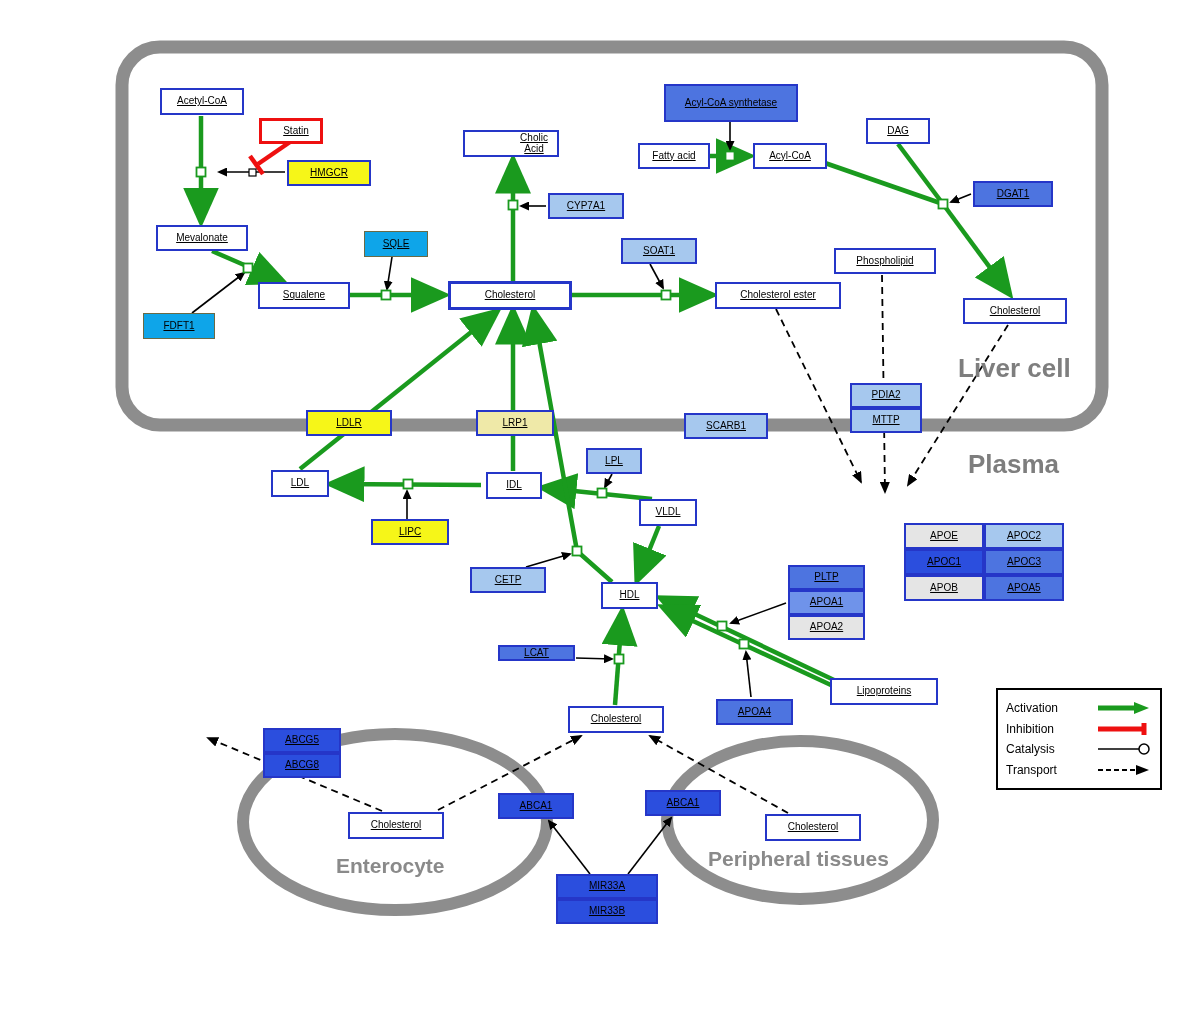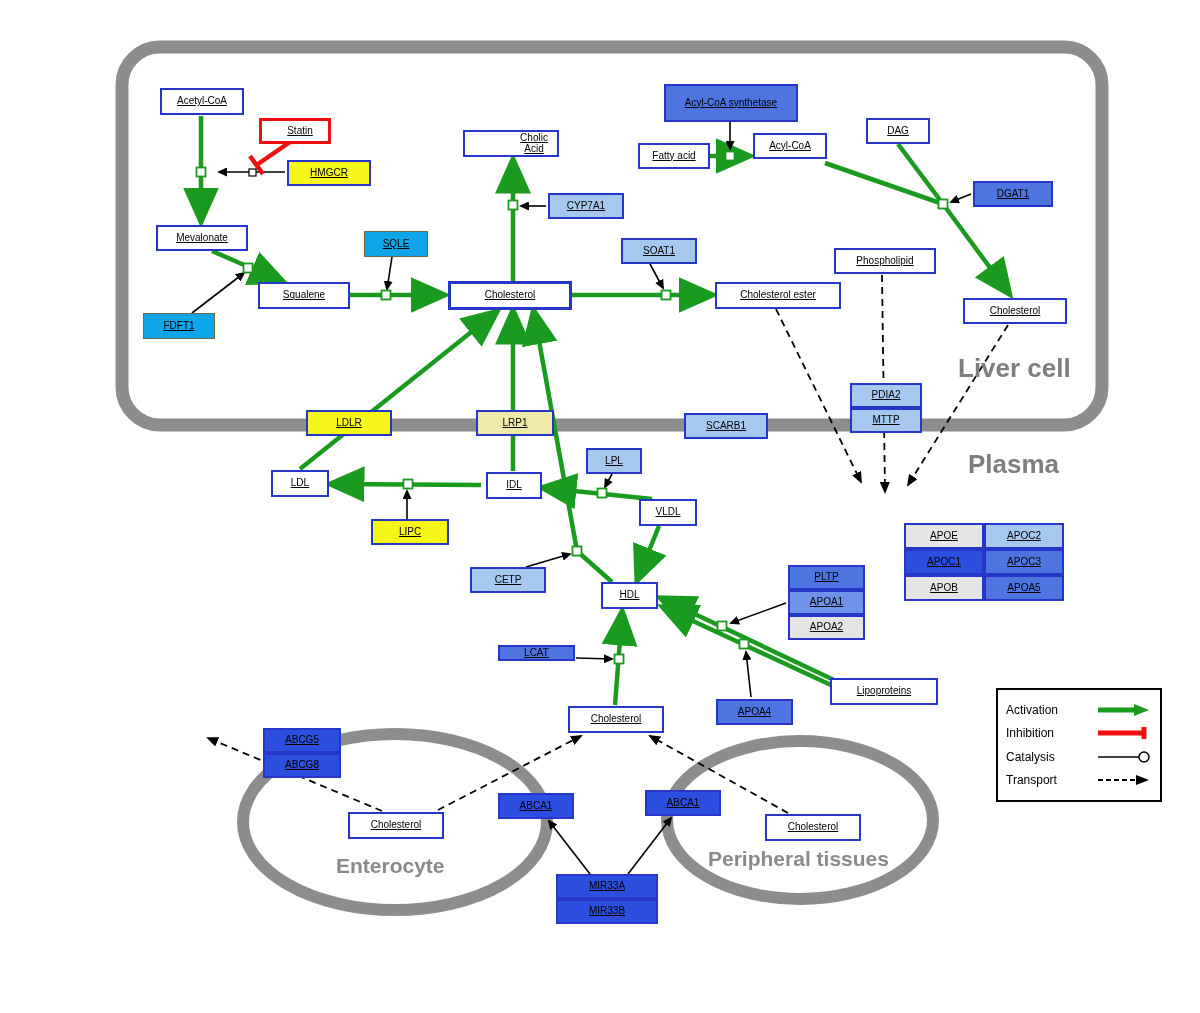--- a/index.html
+++ b/index.html
@@ -13,21 +13,21 @@
   .red-border{border-color:#ee1010;border-width:3px;}
   .yellow{background:#f6f618;}
   .pale{background:#0ea5e9;border-color:#6a6a45;border-width:1.5px;}
   .pale-blue{background:#efe9a8;border-color:#2536c8;}
   .lblue{background:#a6c8ee;}
   .mblue{background:#4d74e0;}
   .mblue2{background:#6f93ea;}
   .dblue{background:#2b4ede;}
   .dblue2{background:#e5e5e5;}
   .region-label{position:absolute;font-weight:bold;color:#7e7e7e;z-index:2;}
-  .legend{position:absolute;left:996px;top:688px;width:166px;height:114px;background:#fff;
+  .legend{position:absolute;left:996px;top:688px;width:166px;height:102px;background:#fff;
           border:2px solid #000;box-sizing:border-box;z-index:4;display:flex;flex-direction:column;
           justify-content:space-around;padding:8px 8px;}
   .legend-row{display:flex;align-items:center;justify-content:space-between;font-size:12px;color:#000;}
 </style>
 </head>
 <body>
 
 <div class="canvas">
 
   <svg class="layer" width="1200" height="1013">
@@ -123,34 +123,34 @@
       <rect x="249" y="169" width="7" height="7" stroke="#000" stroke-width="1.2"></rect>
     </g>
   </svg>
 
   <div class="region-label" style="left:958px;top:353px;font-size:26px;">Liver cell</div>
   <div class="region-label" style="left:968px;top:449px;font-size:26px;">Plasma</div>
   <div class="region-label" style="left:336px;top:854px;font-size:21px;color:#8a8a8a;">Enterocyte</div>
   <div class="region-label" style="left:708px;top:847px;font-size:21px;color:#8a8a8a;">Peripheral tissues</div>
 
   <div class="node" style="left:160px;top:88px;width:84px;height:27px;">Acetyl-CoA</div>
-  <div class="node red-border" style="left:259px;top:118px;width:72px;height:26px;padding-left:12px;">Statin</div>
+  <div class="node red-border" style="left:259px;top:118px;width:64px;height:26px;padding-left:12px;">Statin</div>
   <div class="node yellow" style="left:287px;top:160px;width:84px;height:26px;">HMGCR</div>
   <div class="node" style="left:156px;top:225px;width:92px;height:26px;">Mevalonate</div>
   <div class="node pale" style="left:143px;top:313px;width:72px;height:26px;">FDFT1</div>
   <div class="node" style="left:258px;top:282px;width:92px;height:27px;">Squalene</div>
   <div class="node pale" style="left:364px;top:231px;width:64px;height:26px;">SQLE</div>
   <div class="node bold-border" style="left:448px;top:281px;width:124px;height:29px;">Cholesterol</div>
   <div class="node" style="left:463px;top:130px;width:96px;height:27px;padding-left:48px;">Cholic Acid</div>
   <div class="node lblue" style="left:548px;top:193px;width:76px;height:26px;">CYP7A1</div>
   <div class="node lblue" style="left:621px;top:238px;width:76px;height:26px;">SOAT1</div>
   <div class="node" style="left:715px;top:282px;width:126px;height:27px;">Cholesterol ester</div>
   <div class="node mblue" style="left:664px;top:84px;width:134px;height:38px;">Acyl-CoA synthetase</div>
   <div class="node" style="left:638px;top:143px;width:72px;height:26px;">Fatty acid</div>
-  <div class="node" style="left:753px;top:133px;width:74px;height:26px;">Acyl-CoA</div>
+  <div class="node" style="left:753px;top:143px;width:74px;height:26px;">Acyl-CoA</div>
   <div class="node" style="left:866px;top:118px;width:64px;height:26px;">DAG</div>
   <div class="node mblue" style="left:973px;top:181px;width:80px;height:26px;">DGAT1</div>
   <div class="node" style="left:834px;top:248px;width:102px;height:26px;">Phospholipid</div>
   <div class="node" style="left:963px;top:298px;width:104px;height:26px;">Cholesterol</div>
   <div class="node lblue" style="left:850px;top:383px;width:72px;height:25px;">PDIA2</div>
   <div class="node lblue" style="left:850px;top:408px;width:72px;height:25px;">MTTP</div>
 
   <div class="node yellow" style="left:306px;top:410px;width:86px;height:26px;">LDLR</div>
   <div class="node pale-blue" style="left:476px;top:410px;width:78px;height:26px;">LRP1</div>
   <div class="node lblue" style="left:684px;top:413px;width:84px;height:26px;">SCARB1</div>

